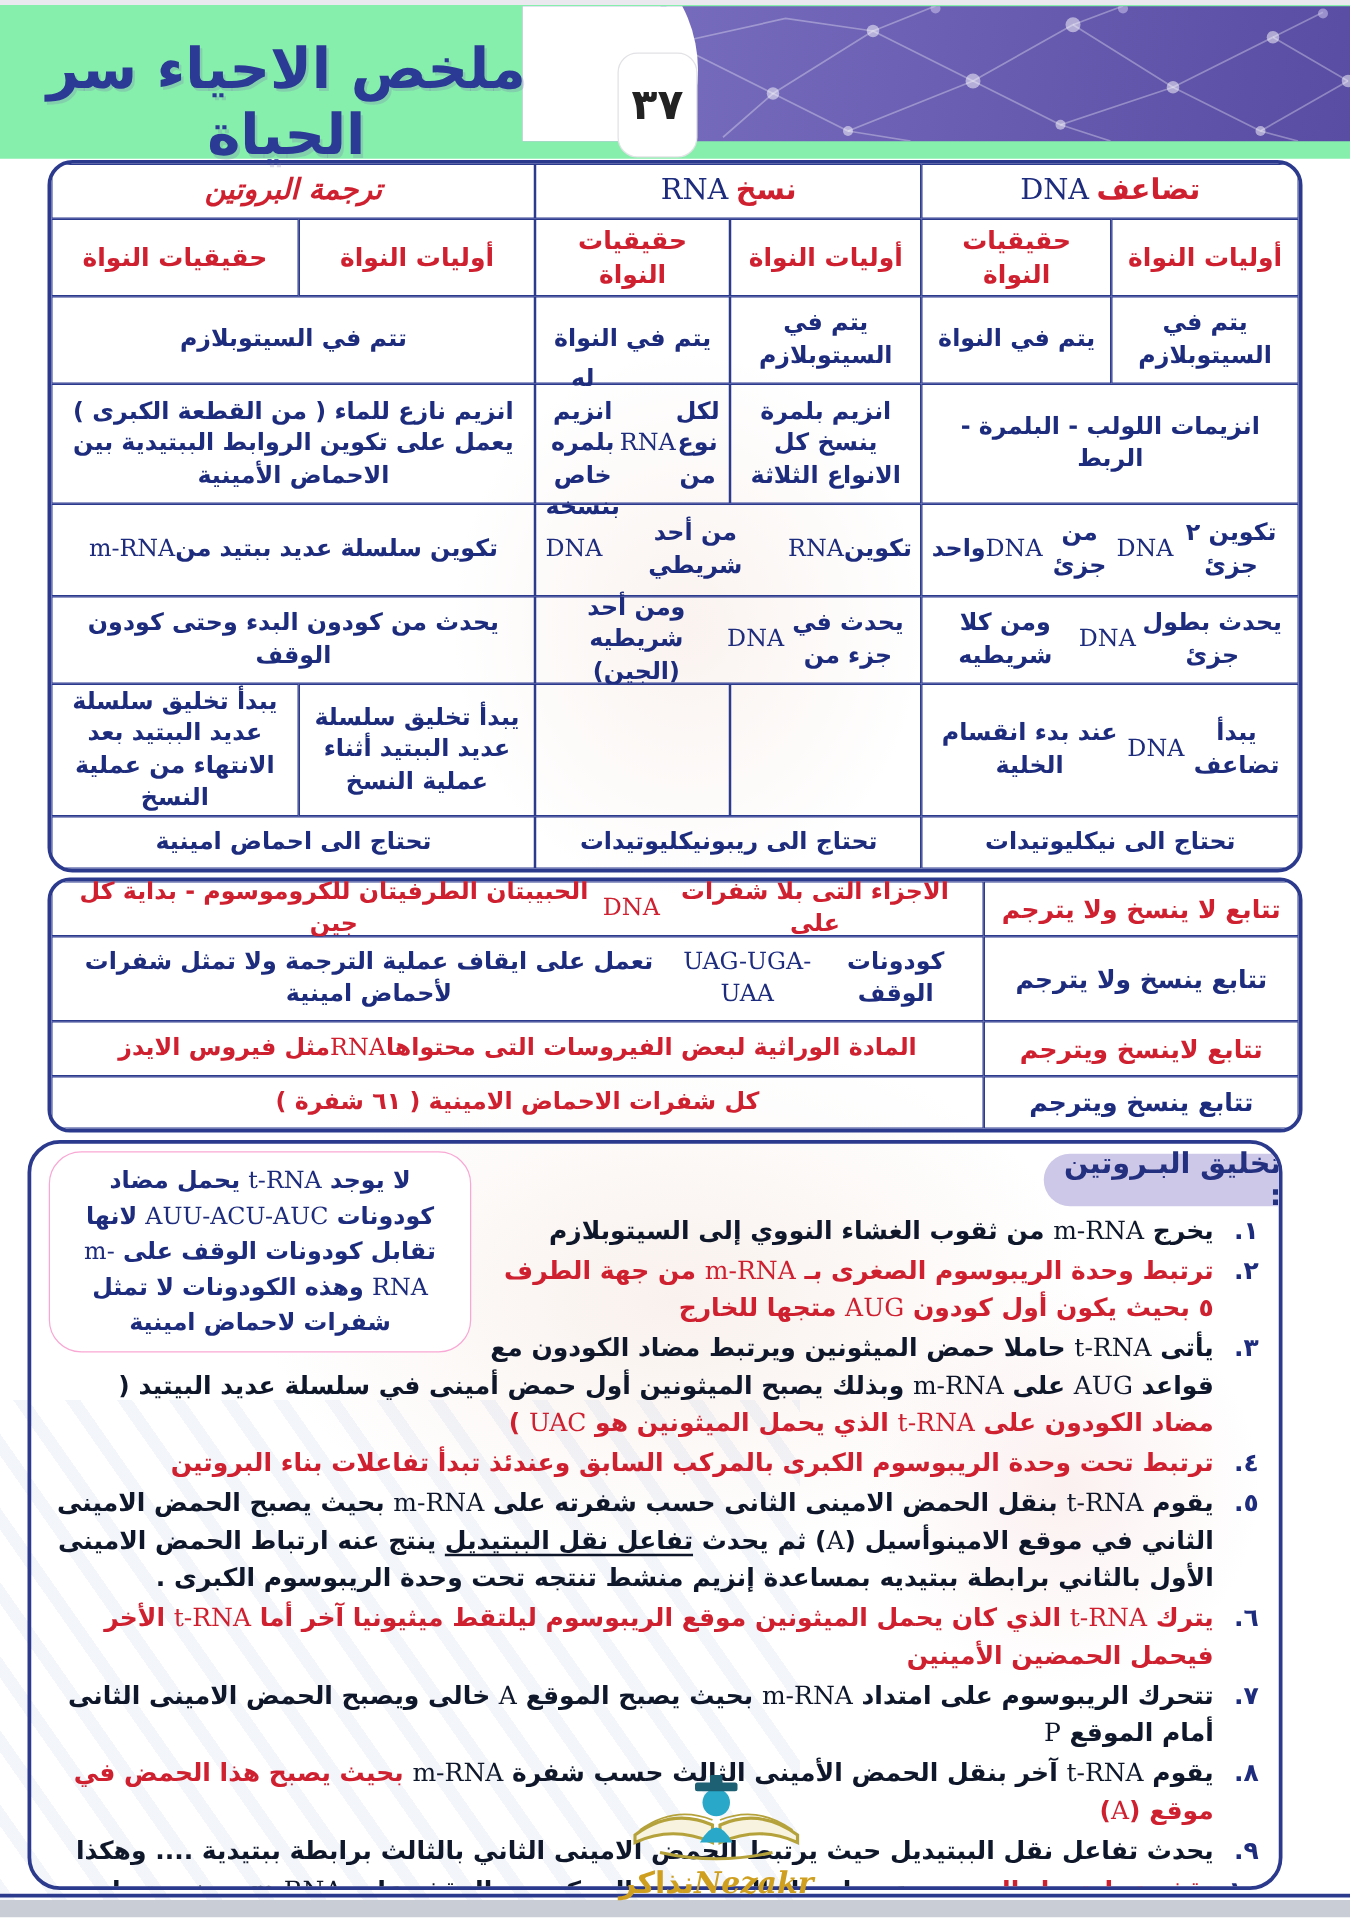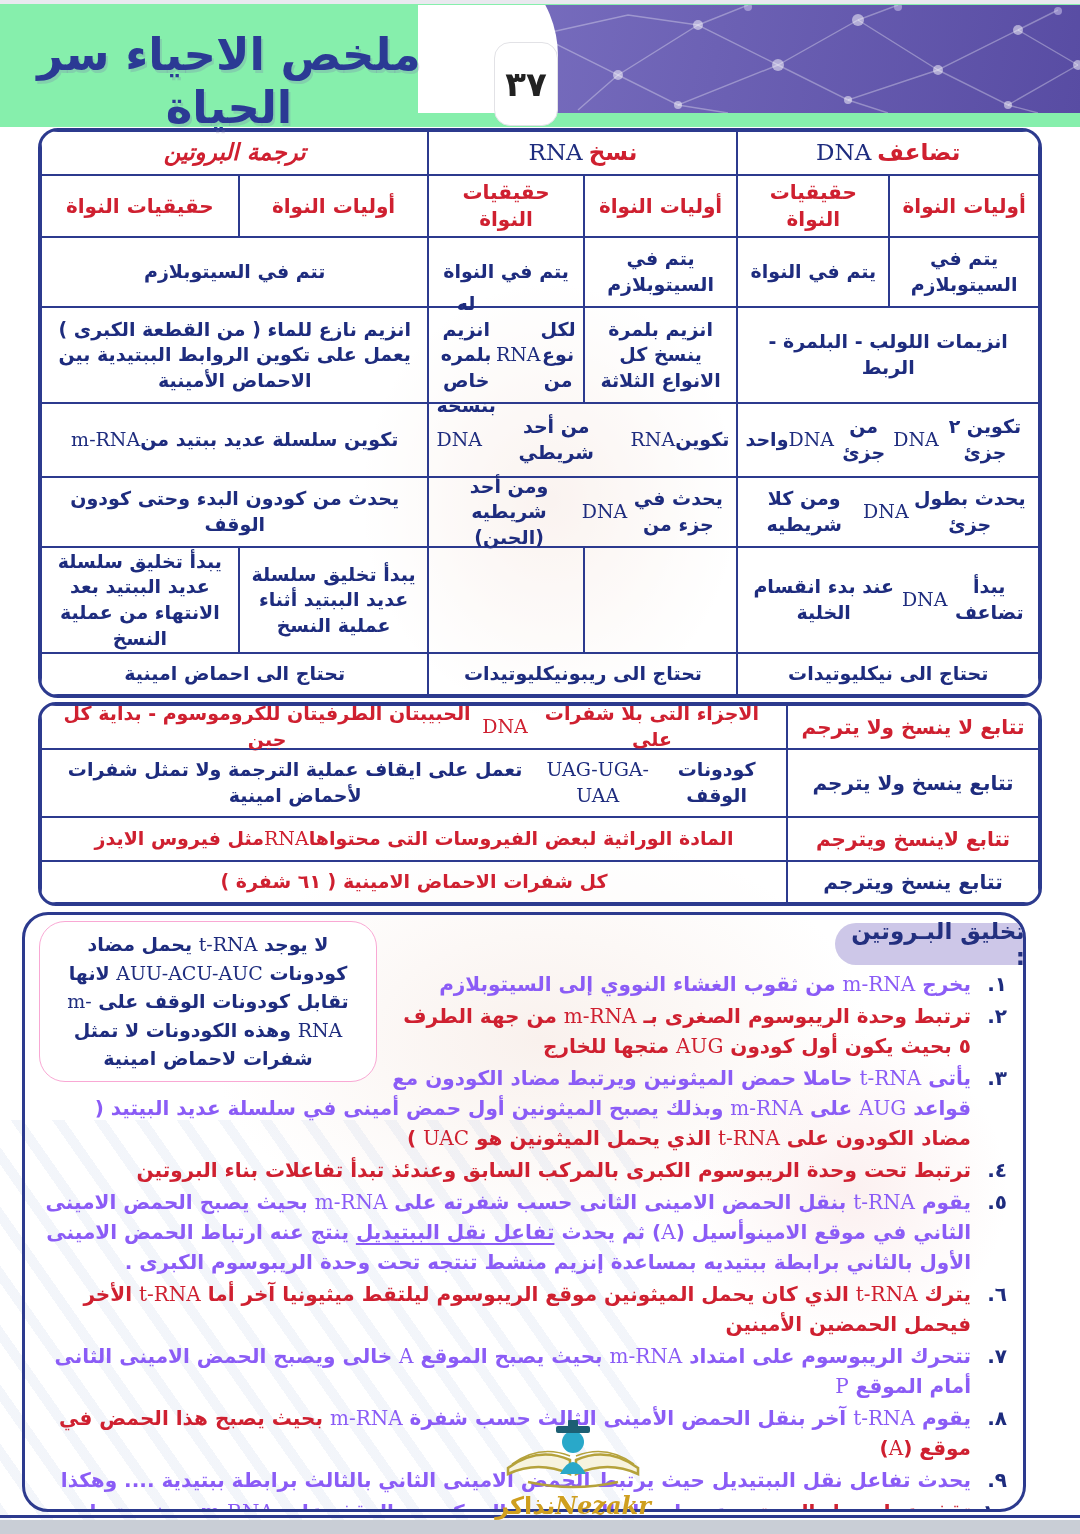--- a/index.html
+++ b/index.html
@@ -79,21 +79,21 @@
                 background:#cdc7e8; border-radius:22px 0 0 22px;
                 display:flex; align-items:center; justify-content:center;
                 font-size:23px; font-weight:bold; color:#23307f; z-index:3; }
   .trna-box { float:left; width:338px; margin:-4px 14px 6px 0; padding:8px 10px;
               border:1px solid #f9a8d4; border-radius:26px; background:#ffffff;
               text-align:center; font-size:19px; font-weight:bold; color:#1e2c7e; line-height:1.5; z-index:2; position:relative; }
   .steps { padding-top:44px; }
   .step { font-size:20px; font-weight:bold; line-height:1.5; text-align:right;
           padding-right:36px; margin-bottom:2px; }
   .step .num { display:inline-block; width:36px; margin-right:-36px; color:#1e2c7e; }
-  .c-b { color:#8b5cf6; } .c-r { color:#cf2030; }
+  .c-b { color:#0f172a; } .c-r { color:#cf2030; }
   .u { text-decoration:underline; text-underline-offset:4px;text-align:right; }
   .step .lat { font-size:20px; }
 
   
   .botline { position:absolute; left:0; top:1515px; width:1080px; height:3px; background:#2c3a8e; z-index:2; }
   .botbar  { position:absolute; left:0; top:1520px; width:1080px; height:14px; background:#c9ced6; z-index:2; }
   .logo { position:absolute; left:468px; top:1416px; width:210px; z-index:5; text-align:center; }
   .logo-text { font-size:24px; font-weight:bold; color:#cf9f1f; line-height:1; }
   .logo-text .en { font-family:"DejaVu Serif", serif; font-style:italic; }
 </style>

